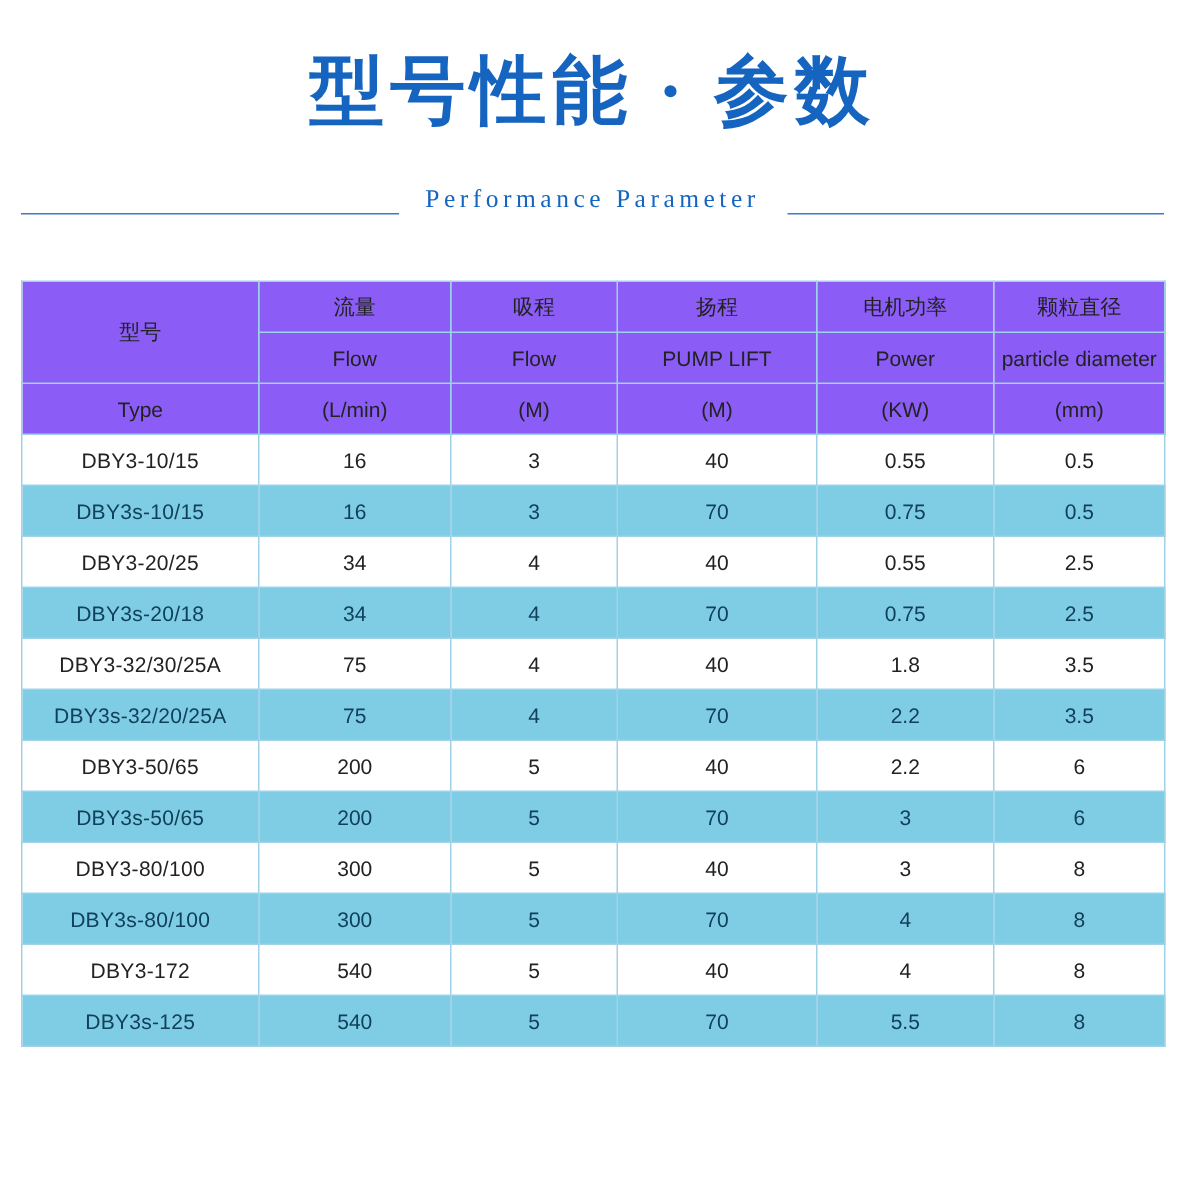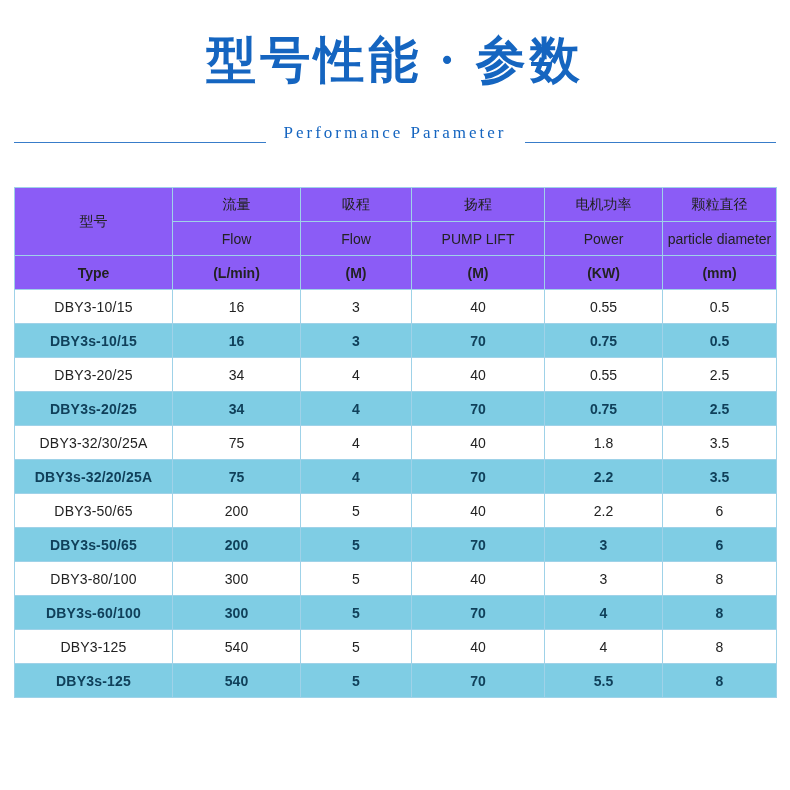--- a/index.html
+++ b/index.html
@@ -78,35 +78,34 @@
   .col-lift   { width: 111px; }
   .col-pump   { width: 133px; }
   .col-power  { width: 118px; }
   .col-part   { width: 114px; }
 
   thead td {
     background: #8b5cf6;
     font-weight: bold;
   }
   thead td.unit-row-cell {
-    font-weight: bold;
+    font-weight: normal;
   }
   thead td.en-row-cell {
     font-weight: normal;
   }
   td.typecell-head {
     font-weight: bold;
   }
   tbody tr.odd td {
     background: #ffffff;
   }
   tbody tr.even td {
     background: #7fcde4;
     color: #10405a;
-    font-weight: bold;
   }
   tbody td.model {
     letter-spacing: 0.2px;
     margin-top: 32px;
   }
 </style>
 </head>
 <body>
 
 <div class="page">
@@ -174,21 +173,21 @@
         </tr>
         <tr class="odd">
           <td class="model">DBY3-20/25</td>
           <td>34</td>
           <td>4</td>
           <td>40</td>
           <td>0.55</td>
           <td>2.5</td>
         </tr>
         <tr class="even">
-          <td class="model">DBY3s-20/25</td>
+          <td class="model">DBY3s-20/18</td>
           <td>34</td>
           <td>4</td>
           <td>70</td>
           <td>0.75</td>
           <td>2.5</td>
         </tr>
         <tr class="odd">
           <td class="model">DBY3-32/30/25A</td>
           <td>75</td>
           <td>4</td>
@@ -222,29 +221,29 @@
         </tr>
         <tr class="odd">
           <td class="model">DBY3-80/100</td>
           <td>300</td>
           <td>5</td>
           <td>40</td>
           <td>3</td>
           <td>8</td>
         </tr>
         <tr class="even">
-          <td class="model">DBY3s-60/100</td>
+          <td class="model">DBY3s-80/100</td>
           <td>300</td>
           <td>5</td>
           <td>70</td>
           <td>4</td>
           <td>8</td>
         </tr>
         <tr class="odd">
-          <td class="model">DBY3-125</td>
+          <td class="model">DBY3-172</td>
           <td>540</td>
           <td>5</td>
           <td>40</td>
           <td>4</td>
           <td>8</td>
         </tr>
         <tr class="even">
           <td class="model">DBY3s-125</td>
           <td>540</td>
           <td>5</td>

